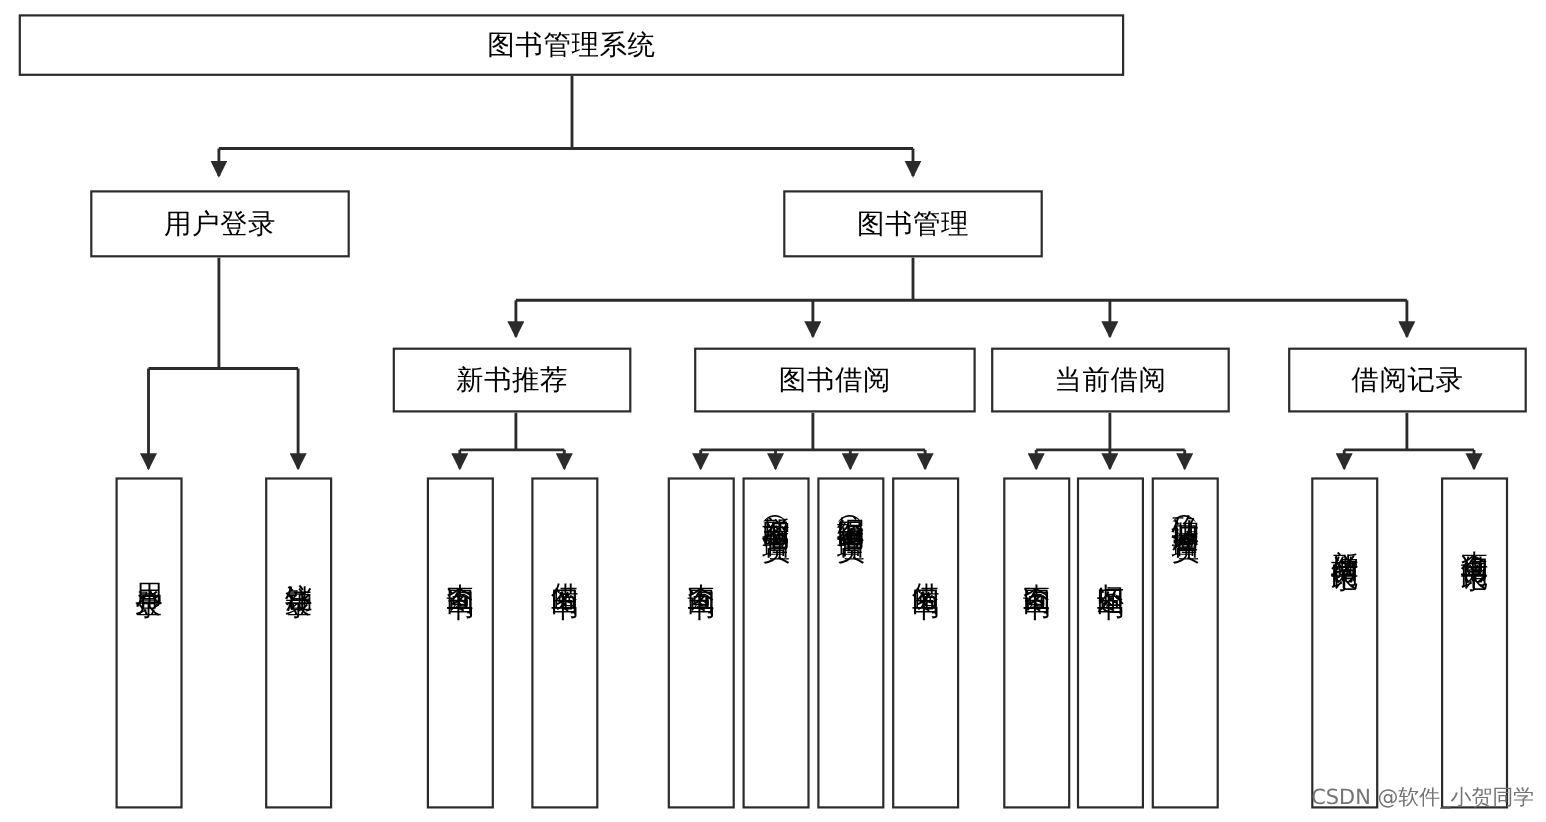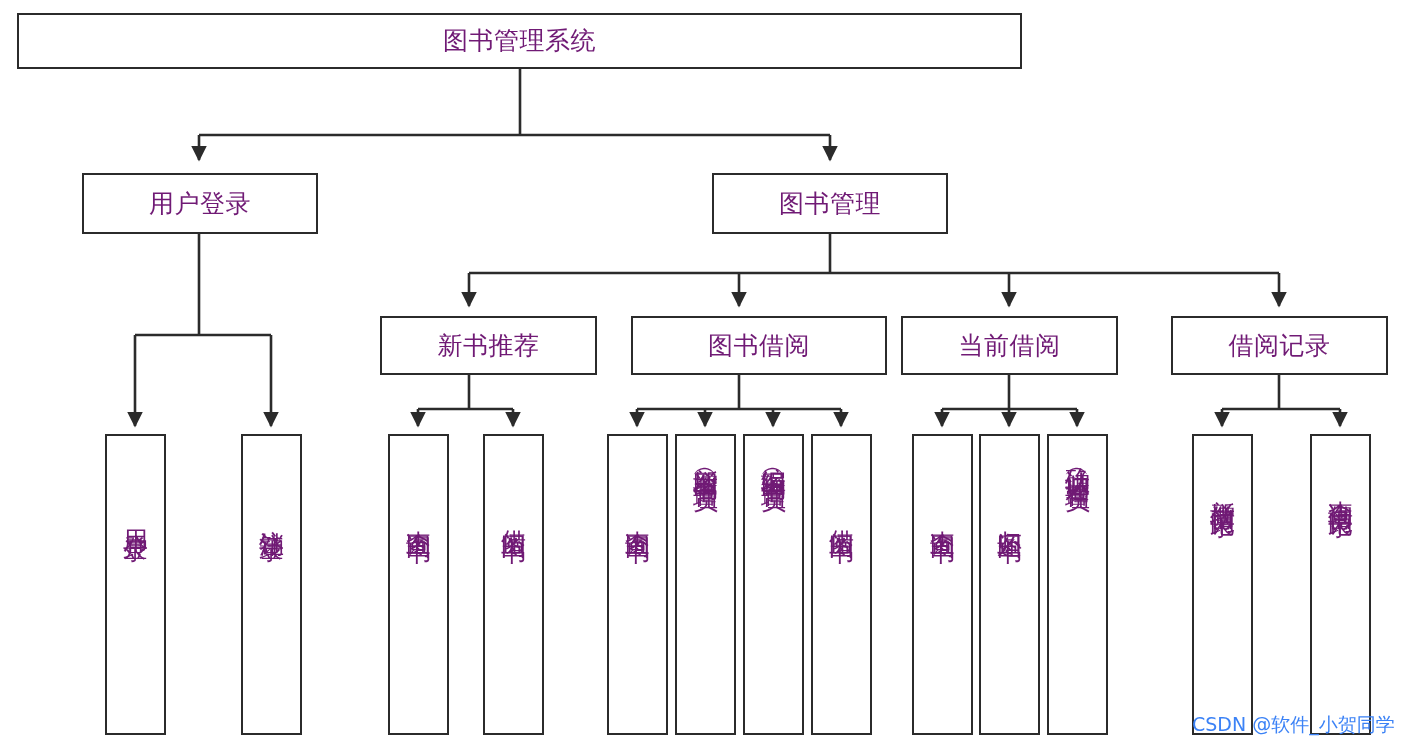--- a/index.html
+++ b/index.html
@@ -28,21 +28,21 @@
     pointer-events: none;
   }
   .node {
     position: absolute;
     box-sizing: border-box;
     background: #ffffff;
     border: 2px solid #2b2b2b;
     display: flex;
     align-items: center;
     justify-content: center;
-    color: #701a75;
+    color: #000000;
   }
   .node .label {
     line-height: 1.18;
     letter-spacing: 0.5px;
     white-space: nowrap;
   }
   .node.horizontal .label {
     font-size: 25px;
   }
   .node.root .label {
@@ -57,21 +57,21 @@
     text-orientation: upright;
     font-size: 25px;
     letter-spacing: 3px;
     line-height: 1;
   }
   .watermark {
     position: absolute;
     left: 1192px;
     top: 712px;
     font-size: 19px;
-    color: #3b82f6;
+    color: #737373;
     white-space: nowrap;
     font-family: "DejaVu Sans", "Liberation Sans", sans-serif;
   }
 </style>
 </head>
 <body>
 
 <div id="diagram-root">
 
   <svg id="edges" viewBox="0 0 1405 747" xmlns="http://www.w3.org/2000/svg">
@@ -129,21 +129,21 @@
   </div>
 
   <div class="node horizontal" style="left:82px; top:173px; width:236px; height:61px;">
     <span class="label">用户登录</span>
   </div>
 
   <div class="node horizontal" style="left:712px; top:173px; width:236px; height:61px;text-align:right;">
     <span class="label">图书管理</span>
   </div>
 
-  <div class="node horizontal" style="left:380px; top:316px; width:217px; height:59px;">
+  <div class="node horizontal" style="left:357px; top:316px; width:217px; height:59px;">
     <span class="label">新书推荐</span>
   </div>
 
   <div class="node horizontal" style="left:631px; top:316px; width:256px; height:59px;">
     <span class="label">图书借阅</span>
   </div>
 
   <div class="node horizontal" style="left:901px; top:316px; width:217px; height:59px;">
     <span class="label">当前借阅</span>
   </div>

